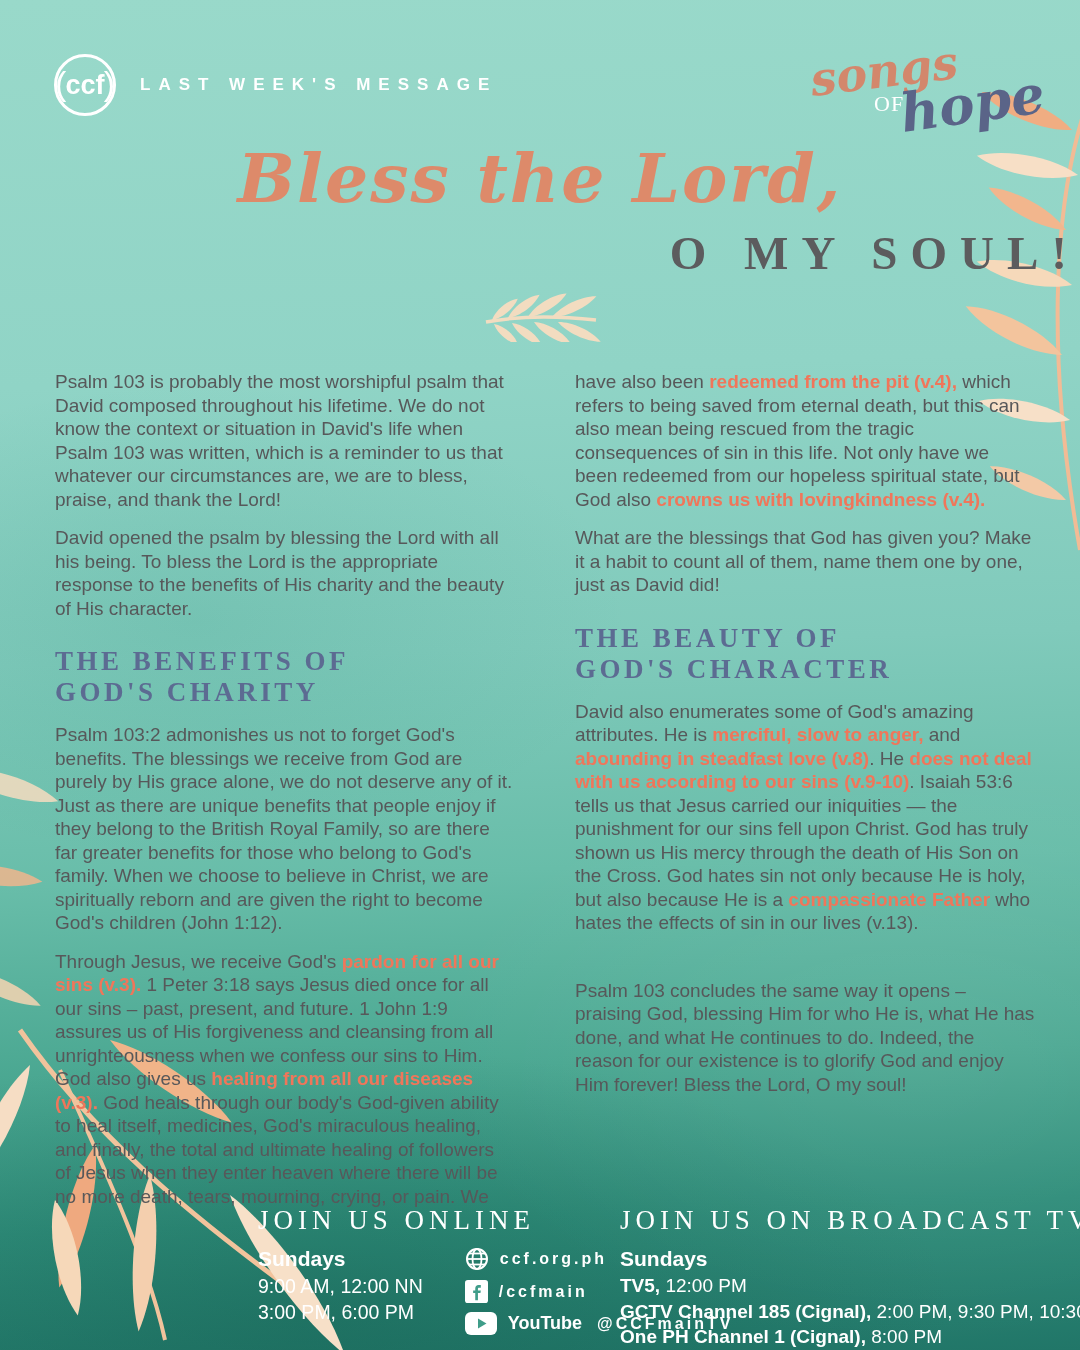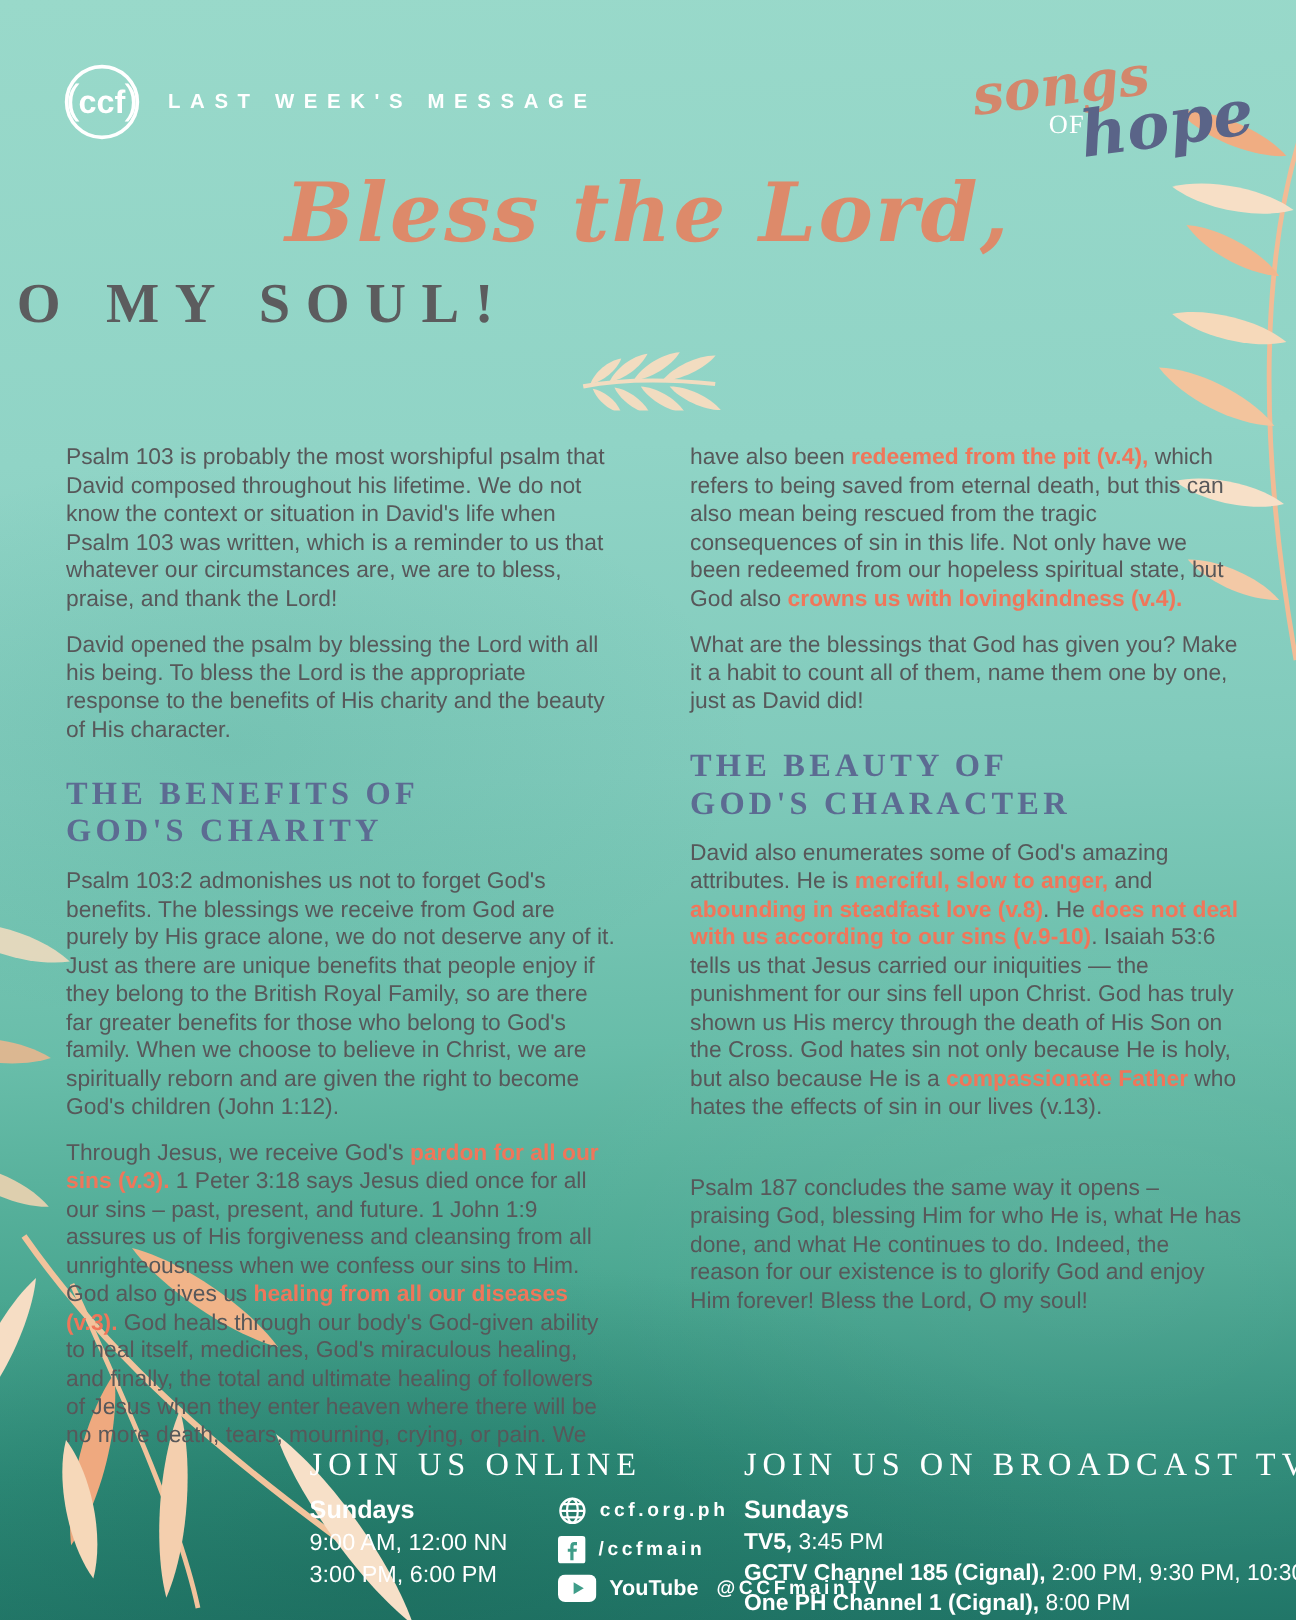--- a/index.html
+++ b/index.html
@@ -47,21 +47,21 @@
     font-size:53px; color:#5a6488; transform:rotate(-8deg); font-weight:bold;
   }
 
   
   .title-script {
     position:absolute; top:138px; left:0; width:100%; text-align:center;
     font-family:"DejaVu Serif", serif; font-style:italic; font-weight:bold;
     font-size:68px; color:#dd8a6a; letter-spacing:2px;
   }
   .title-caps {
-    position:absolute; top:226px; left:0; width:100%; text-align:left;
+    position:absolute; top:226px; left:0; width:100%; text-align:right;
     font-family:"Liberation Serif", serif; font-weight:bold;
     font-size:47px; letter-spacing:13px; color:#5c5c5e;padding-left:14px;
   }
   .laurel { position:absolute; top:292px; left:50%; transform:translateX(-50%); }
 
   
   .columns { position:absolute; top:370px; left:55px; width:980px; display:flex; gap:60px; }
   .col { flex:1; }
   .para { font-size:19px; line-height:23.5px; color:#57585a; margin-bottom:15px; }
   .para .hl { color:#f0765a; font-weight:bold; }
@@ -167,21 +167,21 @@
         <div class="para"><span>Through Jesus, we receive God's </span><span class="hl">pardon for all our sins (v.3).</span><span> 1 Peter 3:18 says Jesus died once for all our sins – past, present, and future. 1 John 1:9 assures us of His forgiveness and cleansing from all unrighteousness when we confess our sins to Him. God also gives us </span><span class="hl">healing from all our diseases (v.3).</span><span> God heals through our body's God-given ability to heal itself, medicines, God's miraculous healing, and finally, the total and ultimate healing of followers of Jesus when they enter heaven where there will be no more death, tears, mourning, crying, or pain. We</span></div>
       </div>
     <div class="col">
         <div class="para"><span>have also been </span><span class="hl">redeemed from the pit (v.4),</span><span> which refers to being saved from eternal death, but this can also mean being rescued from the tragic consequences of sin in this life. Not only have we been redeemed from our hopeless spiritual state, but God also </span><span class="hl">crowns us with lovingkindness (v.4).</span></div>
         <div class="para"><span>What are the blessings that God has given you? Make it a habit to count all of them, name them one by one, just as David did!</span></div>
         <div class="sec-heading">
           <div>THE BEAUTY OF</div>
           <div>GOD'S CHARACTER</div>
         </div>
         <div class="para"><span>David also enumerates some of God's amazing attributes. He is </span><span class="hl">merciful, slow to anger,</span><span> and </span><span class="hl">abounding in steadfast love (v.8)</span><span>. He </span><span class="hl">does not deal with us according to our sins (v.9-10)</span><span>. Isaiah 53:6 tells us that Jesus carried our iniquities — the punishment for our sins fell upon Christ. God has truly shown us His mercy through the death of His Son on the Cross. God hates sin not only because He is holy, but also because He is a </span><span class="hl">compassionate Father</span><span> who hates the effects of sin in our lives (v.13).</span></div>
-        <div class="para gap-before"><span>Psalm 187 concludes the same way it opens – praising God, blessing Him for who He is, what He has done, and what He continues to do. Indeed, the reason for our existence is to glorify God and enjoy Him forever! Bless the Lord, O my soul!</span></div>
+        <div class="para gap-before"><span>Psalm 103 concludes the same way it opens – praising God, blessing Him for who He is, what He has done, and what He continues to do. Indeed, the reason for our existence is to glorify God and enjoy Him forever! Bless the Lord, O my soul!</span></div>
       </div>
   </div>
 
   <div class="footer-online">
     <div class="footer-heading">JOIN US ONLINE</div>
     <div class="online-body">
       <div>
         <div class="footer-day">Sundays</div>
         <div class="footer-time">9:00 AM, 12:00 NN</div>
         <div class="footer-time">3:00 PM, 6:00 PM</div>
@@ -212,18 +212,18 @@
           <span class="yt-word">YouTube</span>
           <span class="link-text">@CCFmainTV</span>
         </div>
       </div>
     </div>
   </div>
 
   <div class="footer-tv">
     <div class="footer-heading">JOIN US ON BROADCAST TV</div>
     <div class="footer-day">Sundays</div>
-    <div class="tv-line"><span class="hl">TV5,</span><span> 3:45 PM</span></div>
+    <div class="tv-line"><span class="hl">TV5,</span><span> 12:00 PM</span></div>
     <div class="tv-line"><span class="hl">GCTV Channel 185 (Cignal),</span><span> 2:00 PM, 9:30 PM, 10:30 PM</span></div>
     <div class="tv-line"><span class="hl">One PH Channel 1 (Cignal),</span><span> 8:00 PM</span></div>
   </div>
 
 </div>
 
 </body></html>

